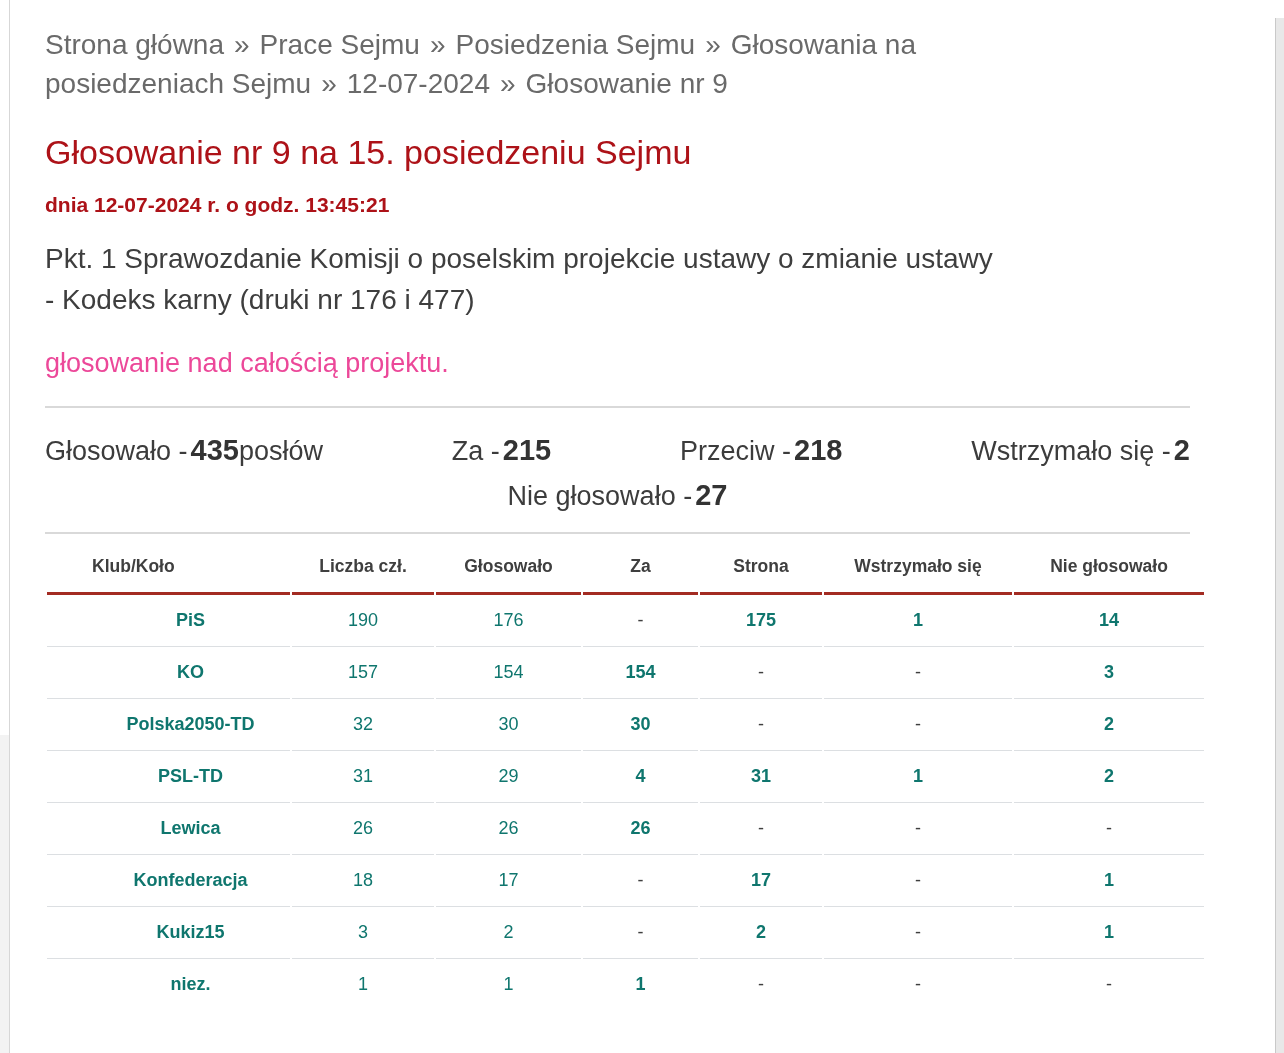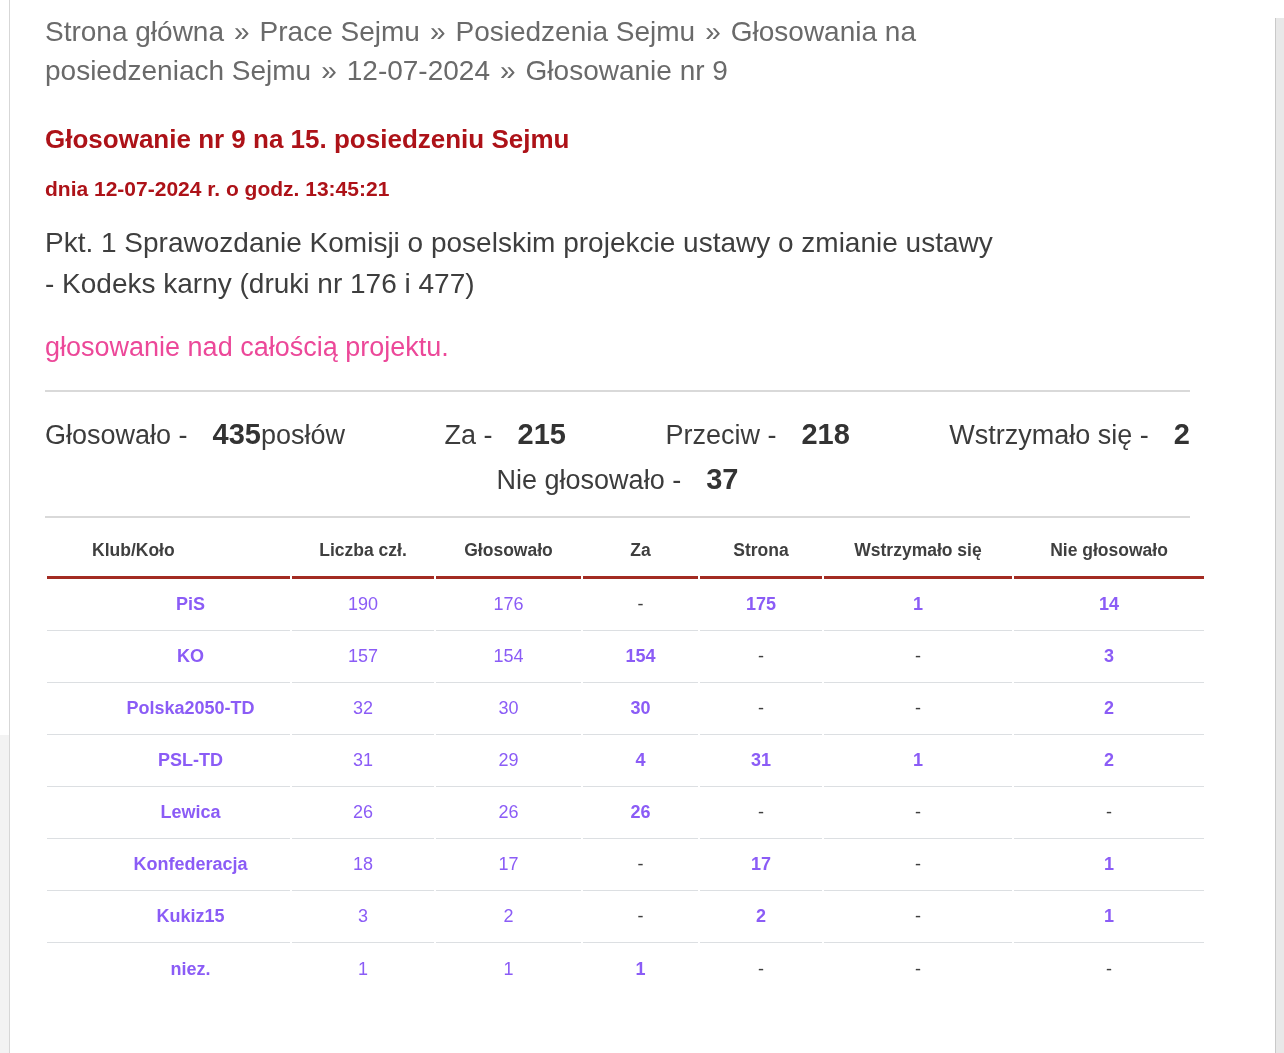--- a/index.html
+++ b/index.html
@@ -15,32 +15,32 @@
     width:1284px;height:1053px;overflow:hidden;position:relative;
     background:#ffffff;
     font-family:"Liberation Sans","DejaVu Sans",sans-serif;
     color:var(--text-dark);
   }
   
   .edge-left-line{position:absolute;left:9px;top:0;bottom:0;width:1px;background:#d7d7d7;}
   .edge-left-fill{position:absolute;left:0;top:735px;bottom:0;width:9px;background:#f3f3f3;}
   .edge-right-strip{position:absolute;right:0;top:18px;bottom:0;width:9px;background:#e8e8e8;border-left:1px solid #c9c9c9;}
 
-  .page{position:relative;padding:12px 94px 0 45px;width:1234px;}
+  .page{position:relative;padding:25px 94px 0 45px;width:1234px;}
 
   
   .breadcrumb{
     font-size:28px;line-height:39px;color:var(--crumb-gray);
     max-width:980px;
   }
   .breadcrumb .sep{margin:0 10px;}
 
   
   .vote-title{
-    margin-top:32px;font-size:26px;line-height:34px;font-weight:bold;
+    margin-top:32px;font-size:34px;line-height:34px;font-weight:normal;
     color:var(--accent-red);
   }
   .vote-datetime{
     margin-top:20px;font-size:21px;line-height:26px;font-weight:bold;
     color:var(--accent-red);
   }
 
   .agenda-text{
     margin-top:20px;font-size:28px;line-height:41px;color:var(--text-dark);
     max-width:950px;
@@ -48,38 +48,38 @@
   .vote-subject{
     margin-top:26px;font-size:27px;line-height:34px;color:#ec4899;
   }
 
   .hr{border:0;border-top:2px solid #d9d9d9;margin:26px 0 0 0;width:1145px;}
 
   
   .summary{width:1145px;padding:26px 0 20px 0;}
   .summary-line1{display:flex;justify-content:space-between;align-items:baseline;font-size:27px;color:#3c3c3c;}
   .summary-line2{margin-top:12px;text-align:center;font-size:27px;color:#3c3c3c;}
-  .summary .num{font-weight:bold;font-size:29px;color:#333;margin-left:25px;}
+  .summary .num{font-weight:bold;font-size:29px;color:#333;margin-left:3px;}
   .summary .suffix{}
 
   
   table.results{
     width:1145px;margin-top:12px;
     border-collapse:separate;border-spacing:2px 0;
     table-layout:fixed;
   }
   table.results th{
     font-size:17.5px;font-weight:bold;color:#3f3f3f;
     padding:10px 0 15px 0;border-bottom:3px solid var(--rule-red);
     text-align:center;vertical-align:bottom;
   }
   table.results th.club-col{text-align:left;padding-left:45px;}
   table.results td{
     height:52px;font-size:18px;text-align:center;vertical-align:middle;
-    color:#8b5cf6;border-bottom:1px solid #dcdfe2;
+    color:#0f766e;border-bottom:1px solid #dcdfe2;
   }
   table.results tbody tr:last-child td{border-bottom:none;}
   td.club{
     text-align:left;padding-left:45px;font-weight:bold;color:var(--link-navy);
     font-size:17.5px;cursor:pointer;
   }
   td.vote{font-weight:bold;color:var(--link-navy);cursor:pointer;}
   td.vote.dash{font-weight:normal;color:#3f3f3f;cursor:default;}
   td.plain{color:#444;}
 </style>
@@ -106,21 +106,21 @@
   <hr class="hr">
 
   <div class="summary">
     <div class="summary-line1">
       <span><span>Głosowało -</span><span class="num">435</span><span class="suffix">posłów</span></span>
       <span><span>Za -</span><span class="num">215</span></span>
       <span><span>Przeciw -</span><span class="num">218</span></span>
       <span><span>Wstrzymało się -</span><span class="num">2</span></span>
     </div>
     <div class="summary-line2">
-      <span>Nie głosowało -</span><span class="num">37</span>
+      <span>Nie głosowało -</span><span class="num">27</span>
     </div>
   </div>
 
   <hr class="hr" style="margin-top:0;">
 
   <table class="results">
     <colgroup>
       <col style="width:243px">
         <col style="width:142px">
         <col style="width:145px">

